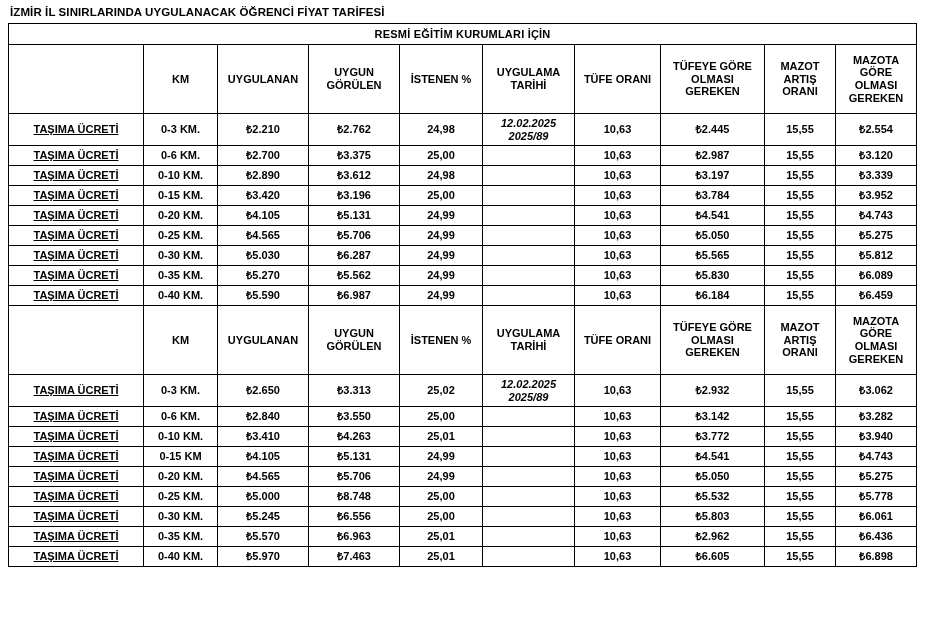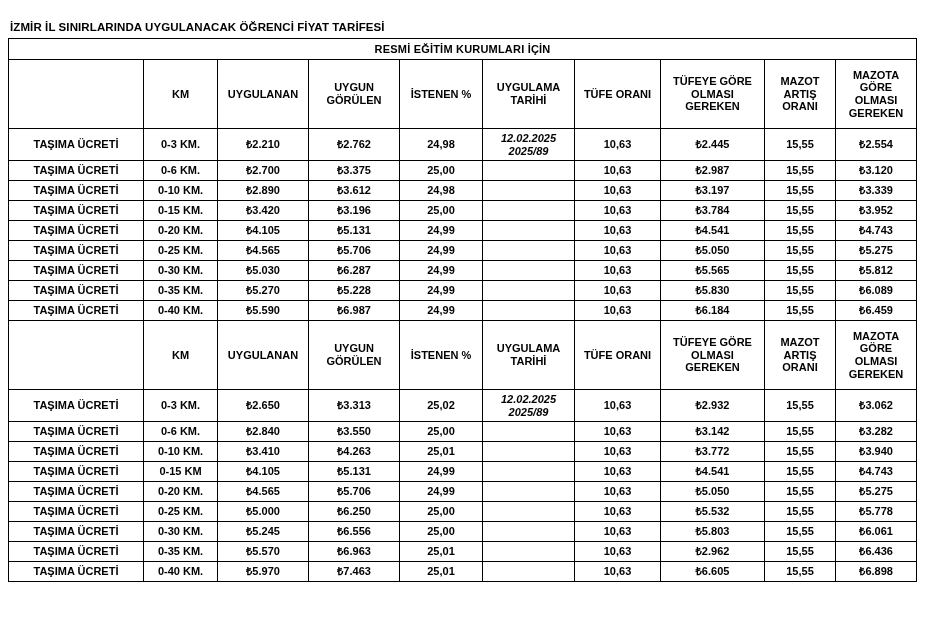--- a/index.html
+++ b/index.html
@@ -18,21 +18,21 @@
     position: relative;
     width: 925px;
     height: 639px;
     box-sizing: border-box;
     padding: 6px 8px 0 8px;
   }
   .doc-title {
     font-size: 11.5px;
     font-weight: bold;
     letter-spacing: 0.1px;
-    margin: 15px 0 5px 2px;
+    margin: 0 0 5px 2px;
     white-space: nowrap;
   }
   table.tariff {
     border-collapse: collapse;
     width: 908px;
     table-layout: fixed;
     padding-left: 20px;
   }
   table.tariff td, table.tariff th {
     border: 1px solid #000000;
@@ -54,20 +54,21 @@
     padding: 2px 3px;
   }
   .col-head .lines span {
     display: block;
   }
   td.label {
     text-align: left;
     padding-left: 4px;
     font-size: 11px;
     font-weight: normal;
+    text-decoration: underline;
   }
   td.km {
     font-weight: normal;
     font-size: 11px;
   }
   td.money {
     font-weight: bold;
     font-size: 12px;
   }
   td.num {
@@ -262,21 +263,21 @@
           <td class="date-cell"></td>
           <td class="num">10,63</td>
           <td class="money">₺5.565</td>
           <td class="num">15,55</td>
           <td class="money">₺5.812</td>
         </tr>
         <tr class="data-row">
           <td class="label">TAŞIMA ÜCRETİ</td>
           <td class="km">0-35 KM.</td>
           <td class="money">₺5.270</td>
-          <td class="money">₺5.228</td>
+          <td class="money">₺5.562</td>
           <td class="num">24,99</td>
           <td class="date-cell"></td>
           <td class="num">10,63</td>
           <td class="money">₺5.830</td>
           <td class="num">15,55</td>
           <td class="money">₺6.089</td>
         </tr>
         <tr class="data-row">
           <td class="label">TAŞIMA ÜCRETİ</td>
           <td class="km">0-40 KM.</td>
@@ -400,21 +401,21 @@
           <td class="date-cell"></td>
           <td class="num">10,63</td>
           <td class="money">₺5.050</td>
           <td class="num">15,55</td>
           <td class="money">₺5.275</td>
         </tr>
         <tr class="data-row">
           <td class="label">TAŞIMA ÜCRETİ</td>
           <td class="km">0-25 KM.</td>
           <td class="money">₺5.000</td>
-          <td class="money">₺6.250</td>
+          <td class="money">₺8.748</td>
           <td class="num">25,00</td>
           <td class="date-cell"></td>
           <td class="num">10,63</td>
           <td class="money">₺5.532</td>
           <td class="num">15,55</td>
           <td class="money">₺5.778</td>
         </tr>
         <tr class="data-row">
           <td class="label">TAŞIMA ÜCRETİ</td>
           <td class="km">0-30 KM.</td>

